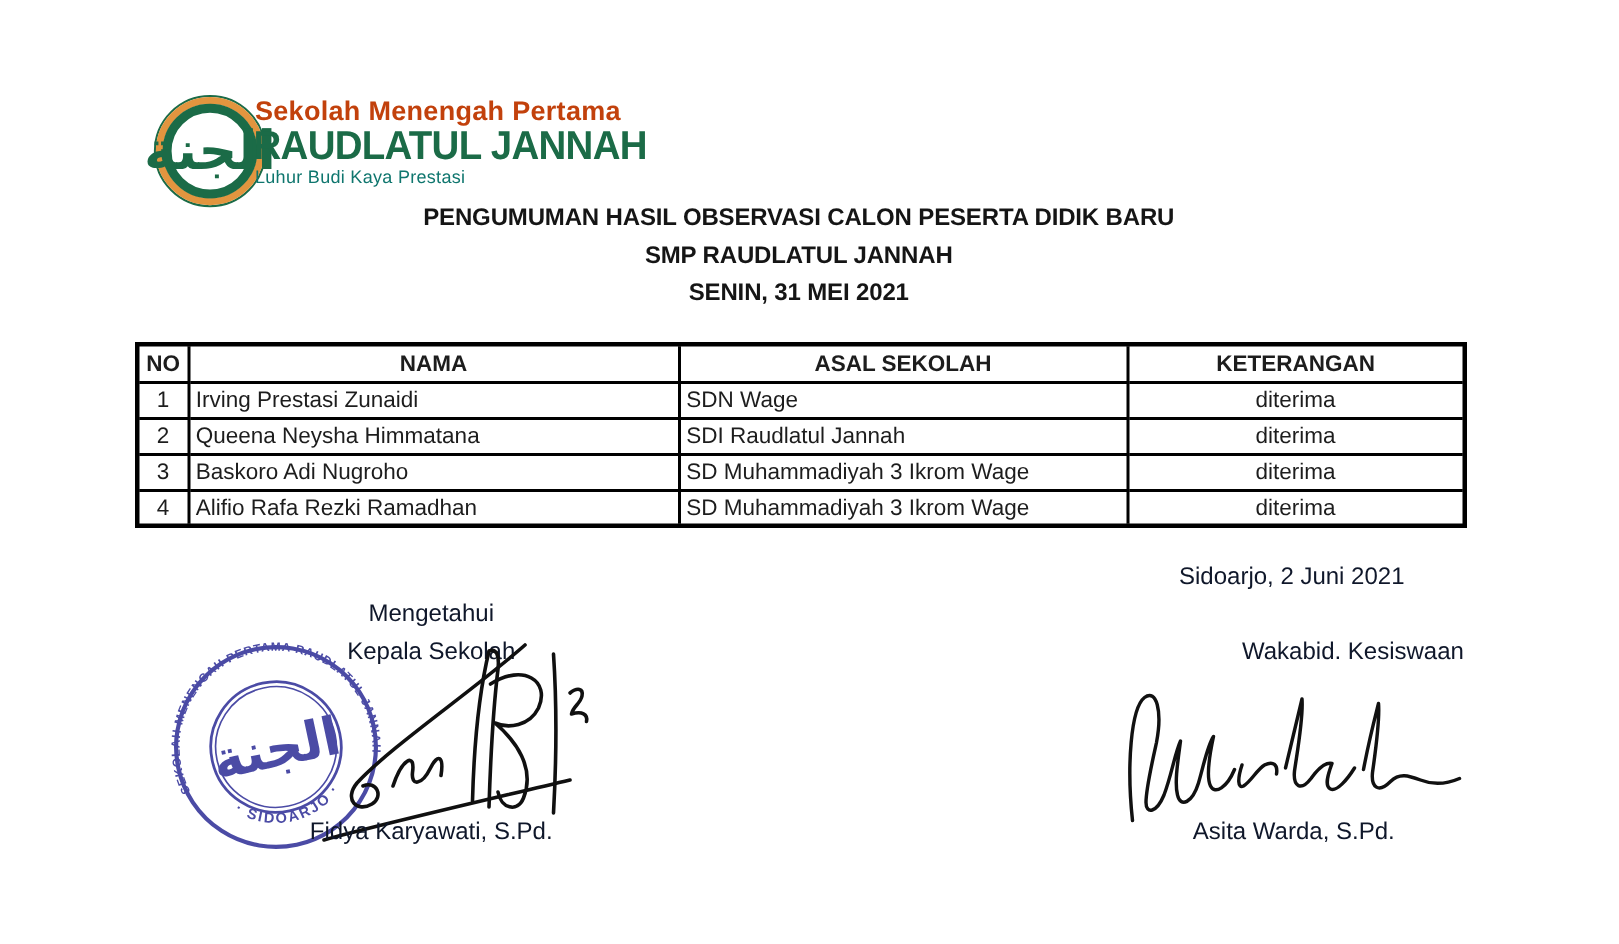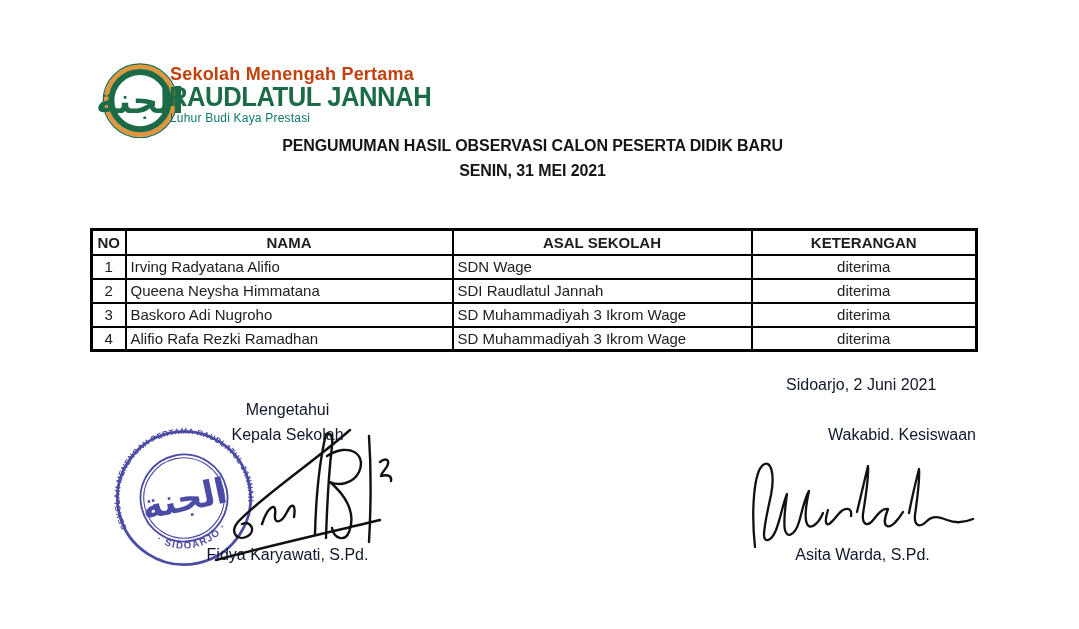--- a/index.html
+++ b/index.html
@@ -46,20 +46,21 @@
     <circle cx="50" cy="50" r="39.5" fill="none" stroke="#e2953f" stroke-width="5.5"></circle>
     <circle cx="50" cy="50" r="33.5" fill="#ffffff" stroke="#1b6b47" stroke-width="7"></circle>
     <text x="50" y="64" text-anchor="middle" class="arabic" font-size="42" fill="#1b6b47">الجنة</text>
   </svg>
   <div class="abs brand-line1">Sekolah Menengah Pertama</div>
   <div class="abs brand-line2">RAUDLATUL JANNAH</div>
   <div class="abs brand-line3">Luhur Budi Kaya Prestasi</div>
 
   <div class="abs title-wrap">
     <div>PENGUMUMAN HASIL OBSERVASI CALON PESERTA DIDIK BARU</div>
+    <div>SMP RAUDLATUL JANNAH</div>
     <div>SENIN, 31 MEI 2021</div>
   </div>
 
   <div class="abs obs-table-wrap">
     <table>
       <colgroup>
         <col style="width:34px">
           <col style="width:327px">
           <col style="width:299px">
           <col style="width:225px">
@@ -68,21 +69,21 @@
         <tr>
           <th>NO</th>
           <th>NAMA</th>
           <th>ASAL SEKOLAH</th>
           <th>KETERANGAN</th>
         </tr>
       </thead>
       <tbody>
           <tr>
             <td>1</td>
-            <td>Irving Radyatana Alifio</td>
+            <td>Irving Prestasi Zunaidi</td>
             <td>SDN Wage</td>
             <td>diterima</td>
           </tr>
           <tr>
             <td>2</td>
             <td>Queena Neysha Himmatana</td>
             <td>SDI Raudlatul Jannah</td>
             <td>diterima</td>
           </tr>
           <tr>

